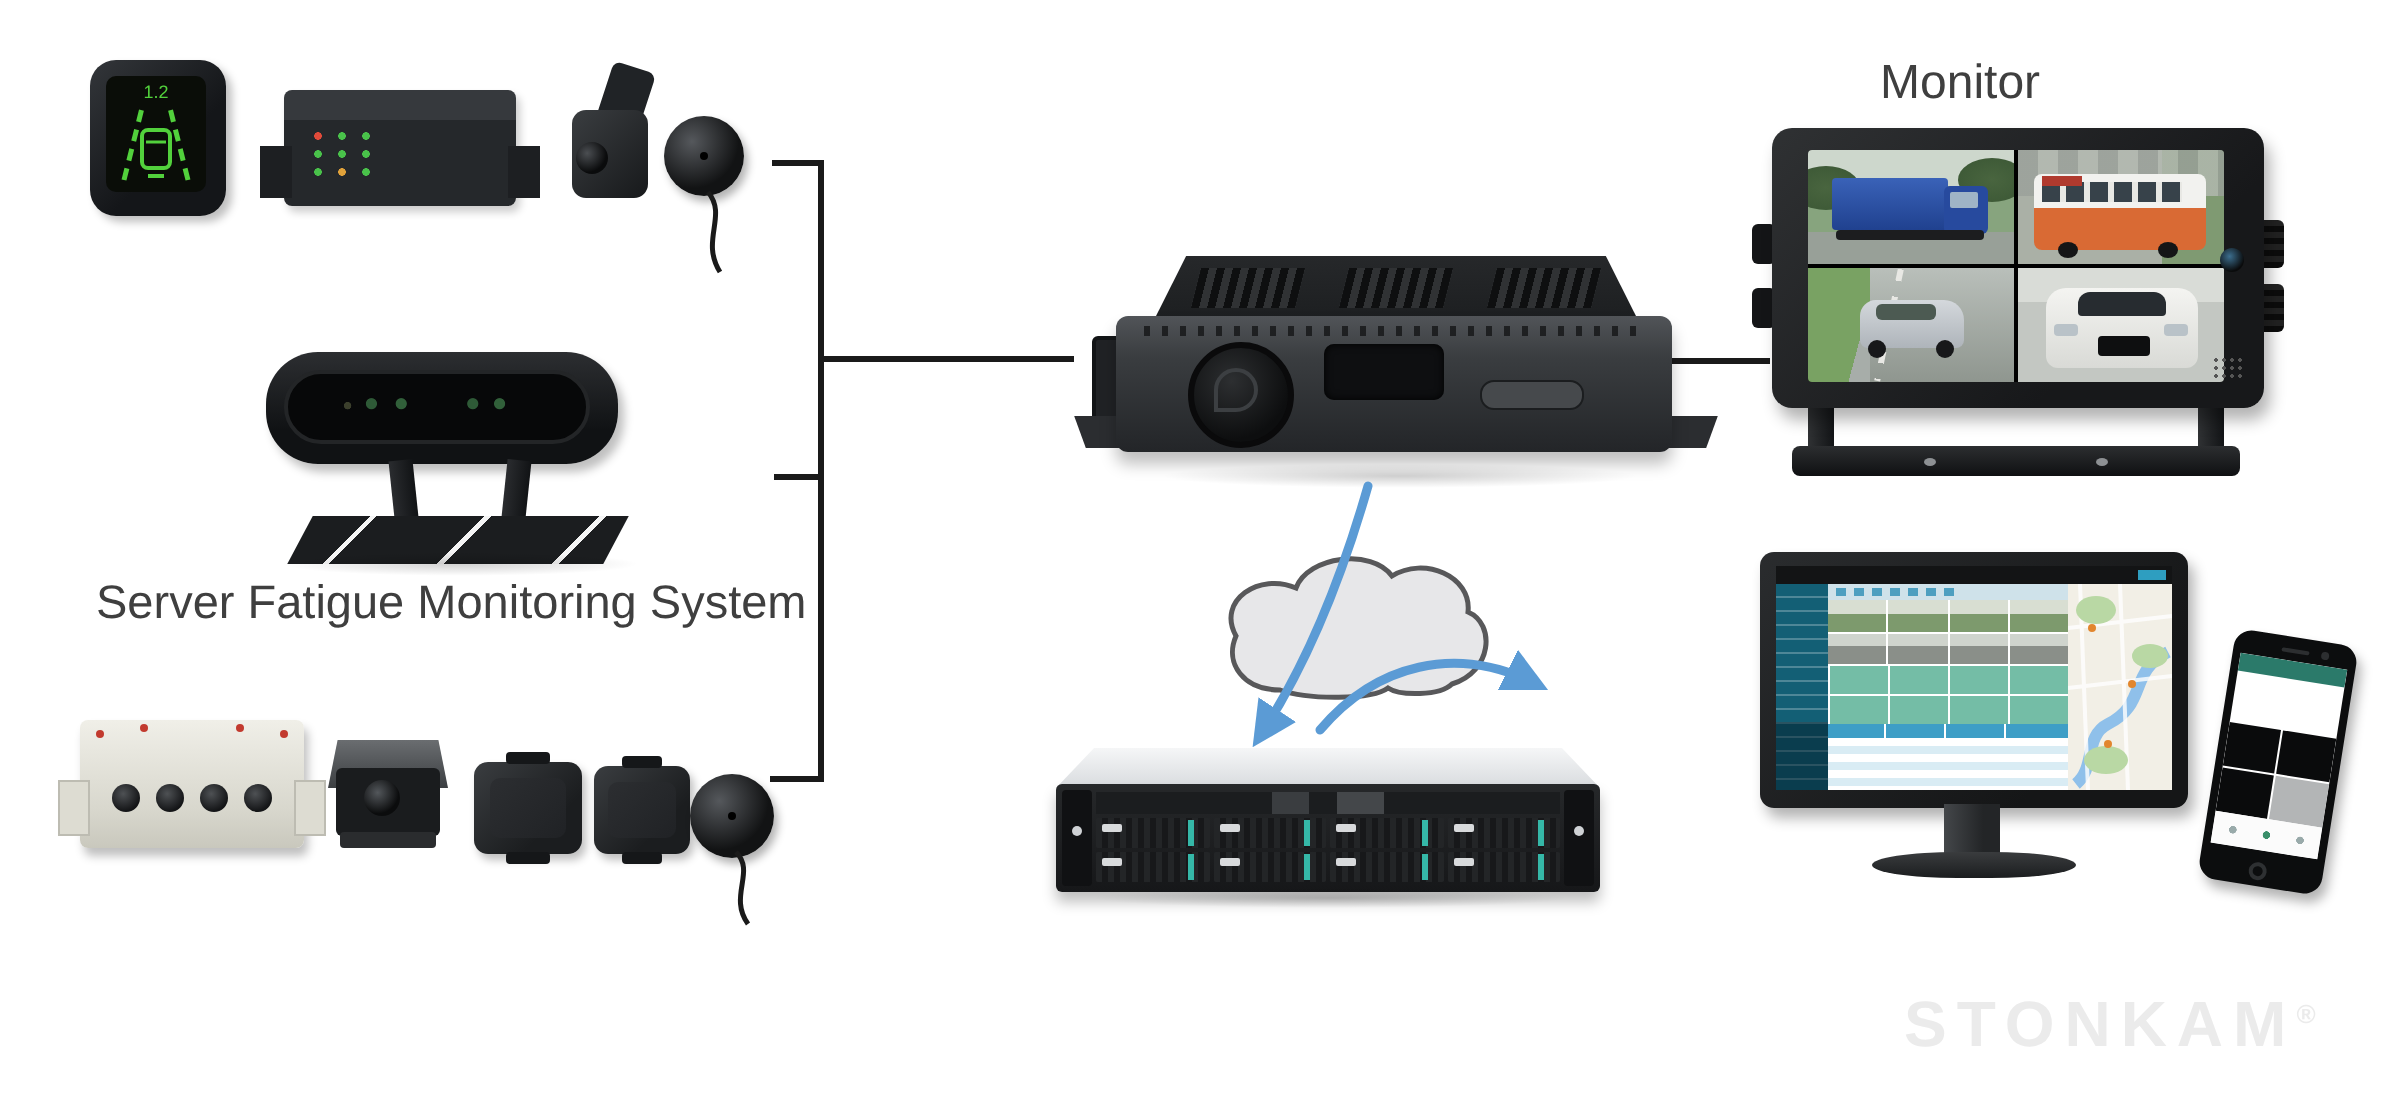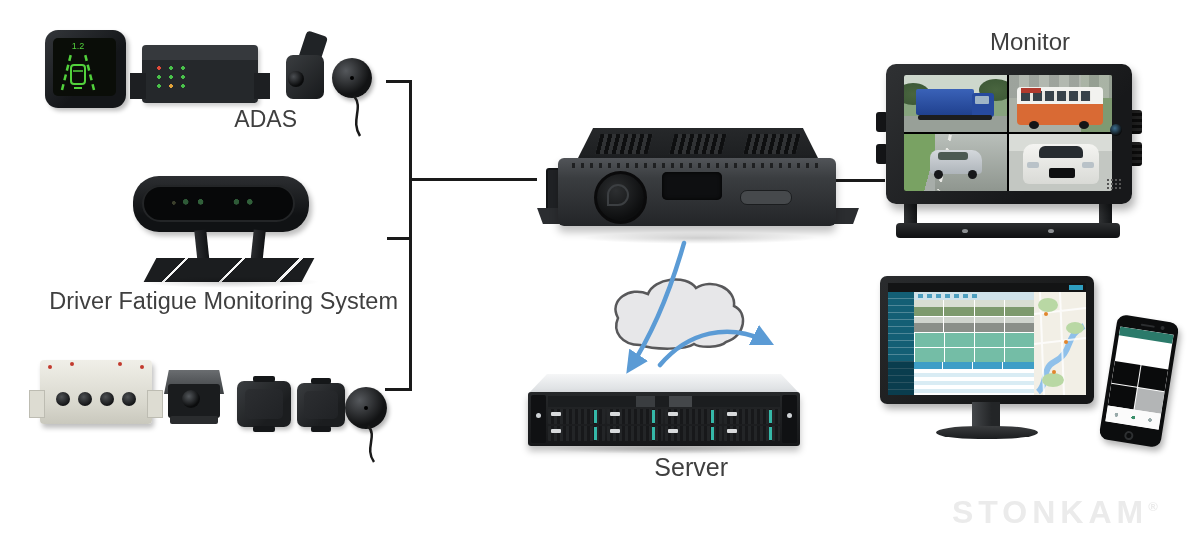--- a/index.html
+++ b/index.html
@@ -4,27 +4,27 @@
 <style>
   :root{
     --connector:#1a1a1a; --arrow:#5b9bd5; --cloud-fill:#e7e7e9; --cloud-stroke:#58585a;
     --label-text:#3f3f3f; --watermark-text:#ebebeb; --adas-green:#52d13c;
     --cms-teal:#74bda6; --cms-sidebar:#135f75; --server-accent:#35b8a8;
   }
   html,body{margin:0;padding:0;background:#fff;}
   .canvas{position:relative;width:1200px;height:557px;background:#fff;overflow:hidden;
           font-family:"Liberation Sans", sans-serif;color:var(--label-text);}
   .abs{position:absolute;}
-  .label{position:absolute;text-align:right;color:var(--label-text);white-space:nowrap;}
+  .label{position:absolute;text-align:left;color:var(--label-text);white-space:nowrap;}
 
   
   .line{position:absolute;background:var(--connector);}
 
   
-  .adas-display{left:45px;top:30px;width:81px;height:78px;background:linear-gradient(135deg,#33363a,#141619 60%);
+  .adas-display{left:45px;top:30px;width:68px;height:78px;background:linear-gradient(135deg,#33363a,#141619 60%);
     border-radius:13px;box-shadow:3px 3px 4px rgba(0,0,0,.25);}
   .adas-screen{position:absolute;left:8px;top:8px;right:10px;bottom:12px;background:#0a0d08;border-radius:5px;}
   .adas-box{left:142px;top:45px;width:116px;height:58px;background:linear-gradient(180deg,#36393d 0 26%,#25282b 26%);
     border-radius:4px;box-shadow:2px 3px 4px rgba(0,0,0,.2);}
   .adas-box .flange{position:absolute;bottom:4px;width:16px;height:26px;background:#1d1f22;}
   .adas-box .leds{position:absolute;left:14px;top:20px;width:34px;height:26px;
     background:
       radial-gradient(circle 2px at 3px 3px,#e14b3a 90%,transparent),radial-gradient(circle 2px at 15px 3px,#49c24a 90%,transparent),radial-gradient(circle 2px at 27px 3px,#49c24a 90%,transparent),
       radial-gradient(circle 2px at 3px 12px,#49c24a 90%,transparent),radial-gradient(circle 2px at 15px 12px,#49c24a 90%,transparent),radial-gradient(circle 2px at 27px 12px,#49c24a 90%,transparent),
       radial-gradient(circle 2px at 3px 21px,#49c24a 90%,transparent),radial-gradient(circle 2px at 15px 21px,#e1a23a 90%,transparent),radial-gradient(circle 2px at 27px 21px,#49c24a 90%,transparent);}
@@ -205,33 +205,32 @@
     <div class="lens"></div>
   </div>
 
   <div class="abs puck" style="left:332px;top:58px;width:40px;height:40px;">
     <div class="dot"></div>
   </div>
   <svg class="abs" style="left:340px;top:94px;" width="40" height="45">
     <path d="M14,2 C24,14 10,26 20,42" fill="none" stroke="#1a1a1a" stroke-width="2.5"></path>
   </svg>
 
-  <div class="label" style="left:152px;top:106px;width:145px;font-size:23px;">ADAS</div>
 
   <div class="abs dfms-body">
     <div class="dfms-face">
       <div class="dfms-leds"></div>
     </div>
   </div>
   <div class="dfms-leg" style="left:196px;top:230px;transform:rotate(-6deg);"></div>
   <div class="dfms-leg" style="left:252px;top:230px;transform:rotate(6deg);"></div>
   <div class="abs dfms-base"></div>
   <div class="shadow" style="left:140px;top:276px;width:180px;height:12px;"></div>
 
-  <div class="label" style="left:48px;top:288px;width:350px;font-size:23.5px;">Driver Fatigue Monitoring System</div>
+  <div class="label" style="left:48px;top:288px;width:350px;font-size:23.5px;">Server Fatigue Monitoring System</div>
 
   <div class="abs bsd-box">
     <div class="wing" style="left:-11px;"></div>
     <div class="wing" style="right:-11px;"></div>
     <div class="conn" style="left:16px;"></div>
     <div class="conn" style="left:38px;"></div>
     <div class="conn" style="left:60px;"></div>
     <div class="conn" style="left:82px;"></div>
     <div class="screw" style="left:8px;top:5px;"></div>
     <div class="screw" style="right:8px;top:5px;"></div>
@@ -311,21 +310,20 @@
       <div class="bay"></div>
       <div class="bay"></div>
       <div class="bay"></div>
       <div class="bay"></div>
       <div class="bay"></div>
       <div class="bay"></div>
     </div>
   </div>
   <div class="shadow" style="left:545px;top:444px;width:240px;height:10px;"></div>
 
-  <div class="label" style="left:588px;top:453px;width:140px;font-size:25px;">Server</div>
 
   <div class="label" style="left:940px;top:28px;width:130px;font-size:24px;">Monitor</div>
 
   <div class="abs mon-stand">
     <div class="leg" style="left:8px;"></div>
     <div class="leg" style="right:8px;"></div>
     <div class="bar"></div>
     <div class="hole" style="left:66px;"></div>
     <div class="hole" style="right:66px;"></div>
   </div>

